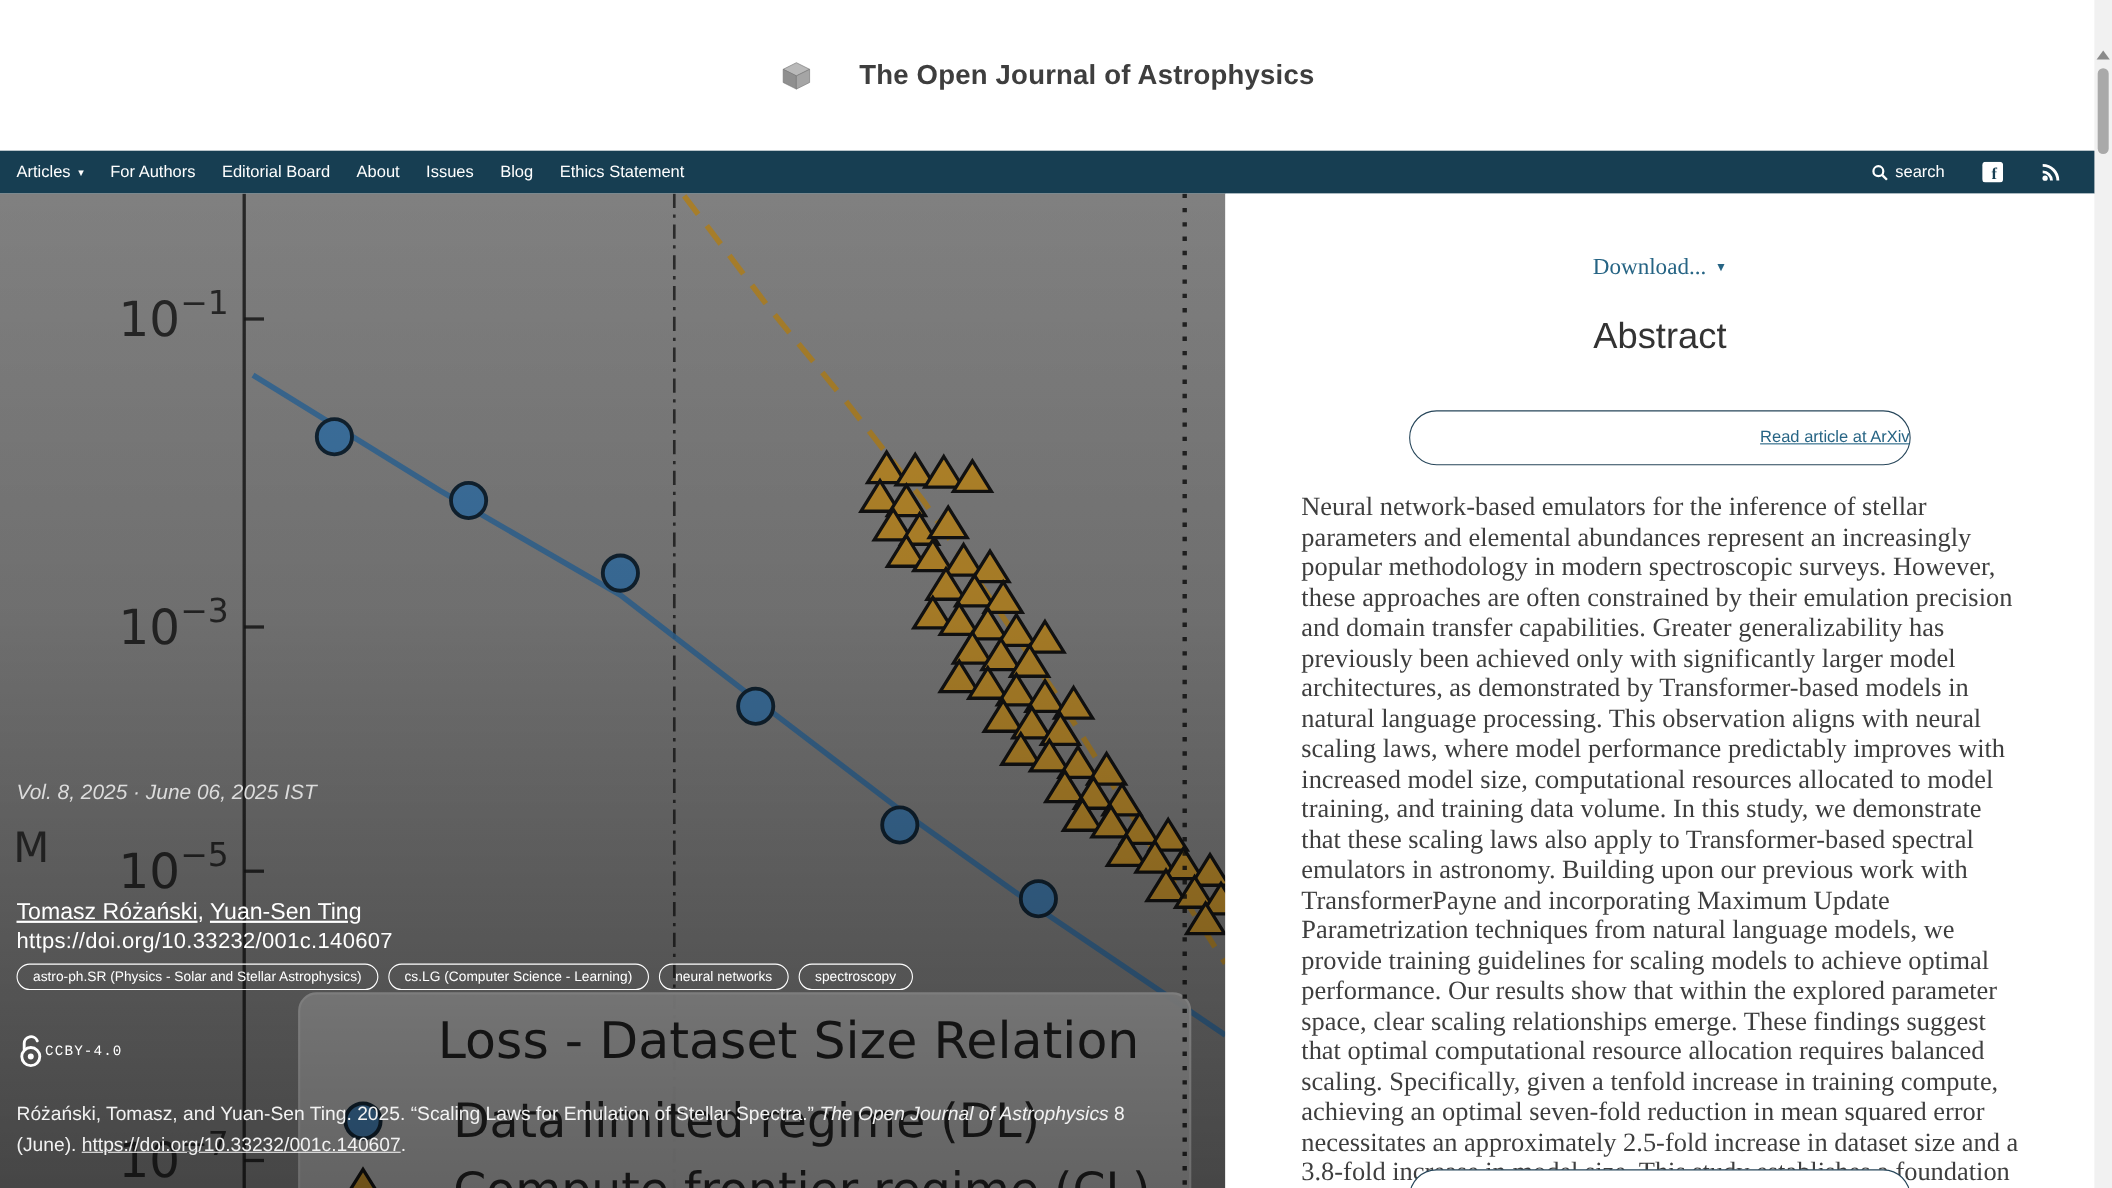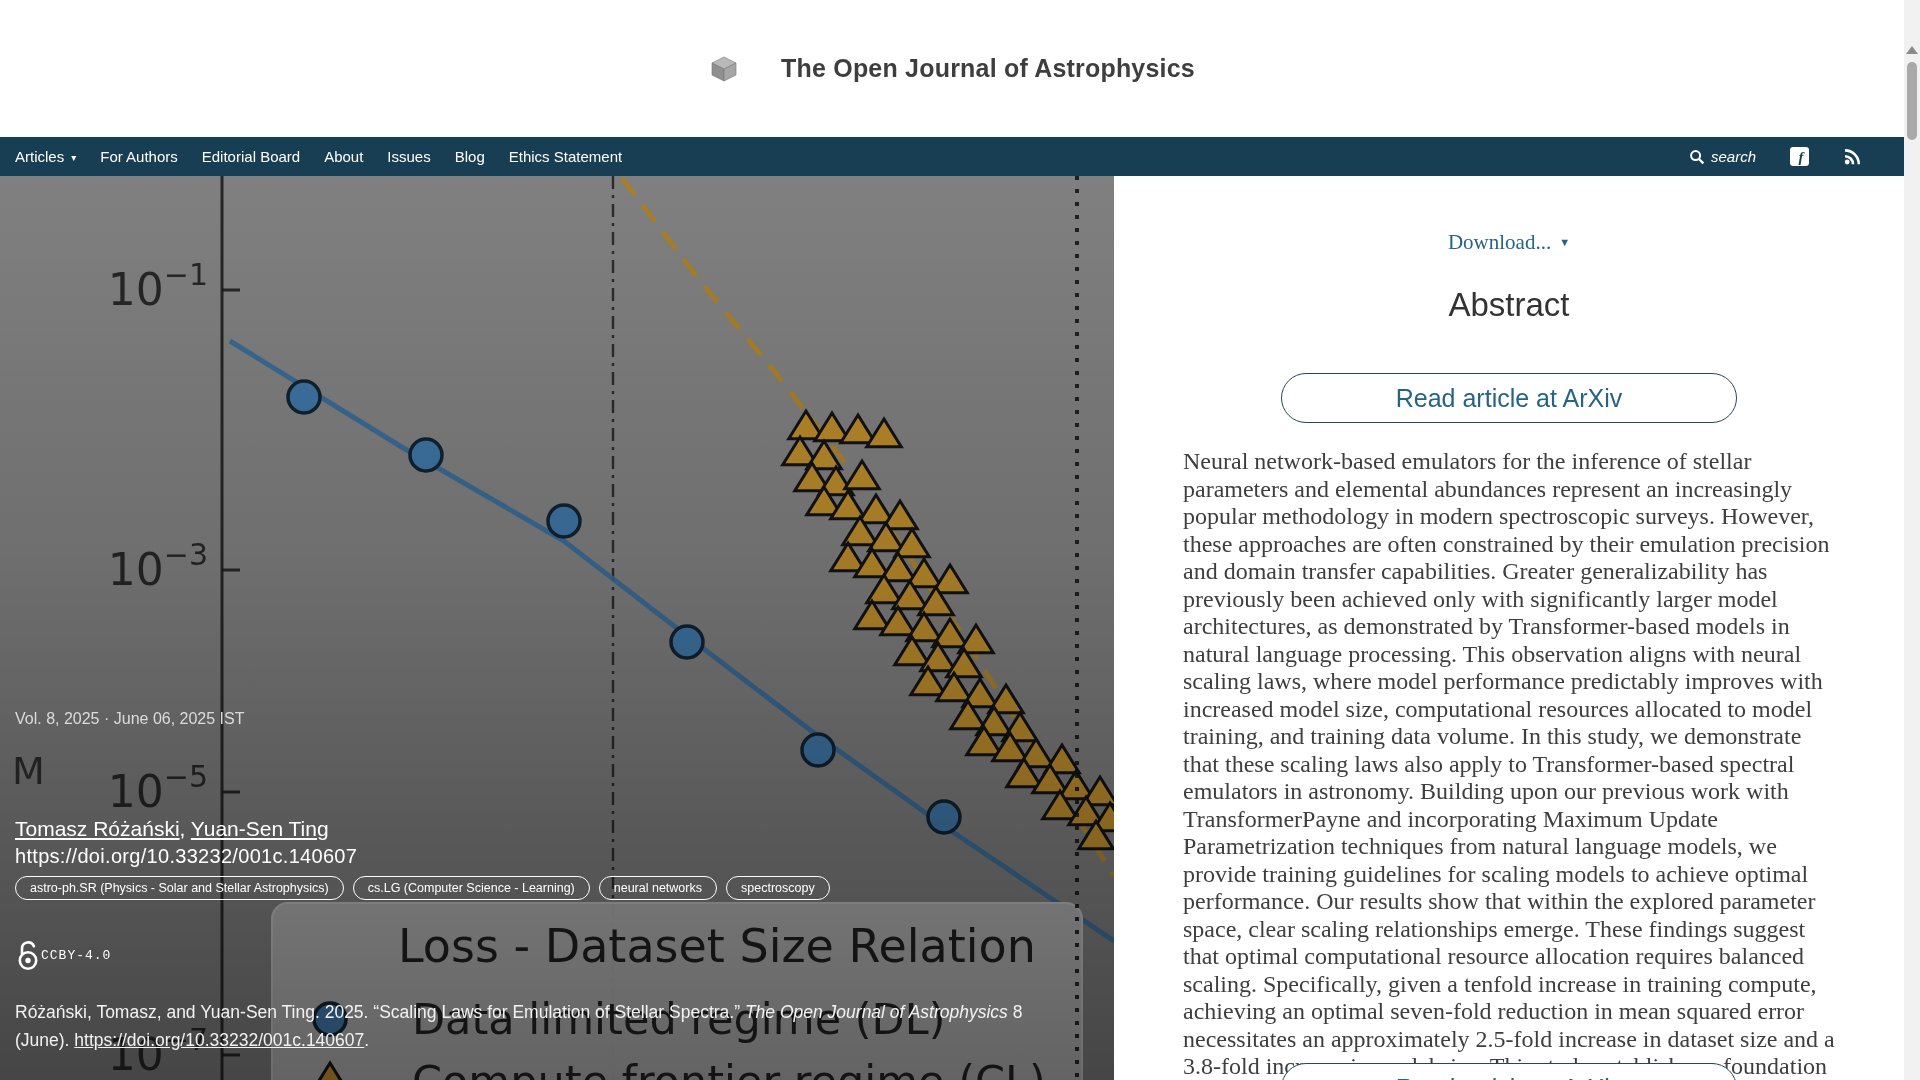--- a/index.html
+++ b/index.html
@@ -8,31 +8,31 @@
   
   .header { position:absolute; top:0; left:0; width:1904px; height:137px; background:#fff;
             display:flex; align-items:center; justify-content:center; gap:42px; }
   .site-title { font-size:25px; font-weight:700; color:#3e3e3e; letter-spacing:.2px; }
   
   .navbar { position:absolute; top:137px; left:0; width:1920px; height:39px; background:#173e52;
             display:flex; align-items:center; padding-left:15px; color:#fff; font-size:15px; }
   .nav-items { display:flex; align-items:center; gap:24px; }
   .nav-item { cursor:pointer; white-space:nowrap; }
   .nav-item .caret { font-size:10px; margin-left:7px; vertical-align:1px; }
-  .nav-right { margin-left:auto; display:flex; align-items:center; gap:34px; padding-right:58px;font-style:italic; }
+  .nav-right { margin-left:auto; display:flex; align-items:center; gap:34px; padding-right:46px; }
   .search-box { display:flex; align-items:center; gap:6px; }
   
   .hero { position:absolute; top:176px; left:0; width:1114px; height:904px; overflow:hidden; background:#8f8f8f; }
   .hero svg.chart { position:absolute; top:0; left:0; }
   .hero-shade { position:absolute; inset:0;
       background:linear-gradient(180deg, rgba(0,0,0,.18) 0%, rgba(0,0,0,.26) 42%, rgba(0,0,0,.50) 100%); }
   .hero-meta { position:absolute; inset:0; color:#fff; }
   .hero-meta > * { position:absolute; left:15px; }
   .category { top:501px; font-size:19px; text-decoration:underline; cursor:pointer; }
-  .dateline { top:534px; font-size:16px; color:#dcdcdc; }
+  .dateline { top:534px; font-size:19px; color:#dcdcdc;font-style:italic; }
   .h-title  { top:556px; font-family:"Liberation Serif", serif; font-weight:500; font-size:45px;
               letter-spacing:.4px; white-space:nowrap; }
   .authors  { top:641px; font-size:21px; }
   .authors .auth { text-decoration:underline; cursor:pointer; }
   .doi      { top:669px; font-size:20px; letter-spacing:.3px; }
   .tags     { top:700px; width:1085px; display:flex; flex-wrap:wrap; gap:9px; }
   .pill { border:1.5px solid #fff; border-radius:14px; padding:4px 14px; font-size:12.5px;
           white-space:nowrap; cursor:pointer; }
   .license  { top:764px; display:flex; align-items:center; }
   .license-label { font-family:"Liberation Mono", monospace; font-size:13px; letter-spacing:1px; }
@@ -40,22 +40,22 @@
   .citation .jrnl { font-style:italic; }
   .citation .cite-link { text-decoration:underline; cursor:pointer; }
   
   .panel { position:absolute; top:176px; left:1114px; width:790px; height:904px; background:#fff; }
   .panel > * { position:absolute; left:50%; transform:translateX(-50%); }
   .download { top:54px; font-family:"Liberation Serif", serif; font-size:21px; color:#266484;
               cursor:pointer; white-space:nowrap; }
   .download .dcaret { font-size:11px; margin-left:8px; vertical-align:3px; }
   .abs-head { top:110px; font-size:33px; color:#333; font-weight:500; }
   .arxiv-btn { width:456px; height:50px; border:1px solid #27465a; border-radius:26px; background:#fff;
-               color:#266484; font-size:25px; text-align:center; line-height:48px; cursor:pointer;
-               font-family:"Liberation Sans", sans-serif; white-space:nowrap; }
+               color:#266484; font-size:15px; text-align:right; line-height:48px; cursor:pointer;
+               font-family:"Liberation Sans", sans-serif; white-space:nowrap;text-decoration:underline; }
   .btn1 { top:197px; }
   .btn2 { top:887px; }
   .abstract { top:272px; width:652px; font-family:"Liberation Serif", serif; font-size:24px;
               line-height:27.5px; color:#3e3e3e; }
   
   .scrollbar { position:absolute; top:0; right:0; width:16px; height:1080px; background:#f1f1f1; z-index:99; }
   .sb-arrow { position:absolute; top:46px; left:2px; width:0; height:0;
               border-left:6px solid transparent; border-right:6px solid transparent;
               border-bottom:8px solid #8a8a8a; }
   .sb-thumb { position:absolute; top:62px; left:3px; width:10px; height:78px; background:#a9a9a9;

